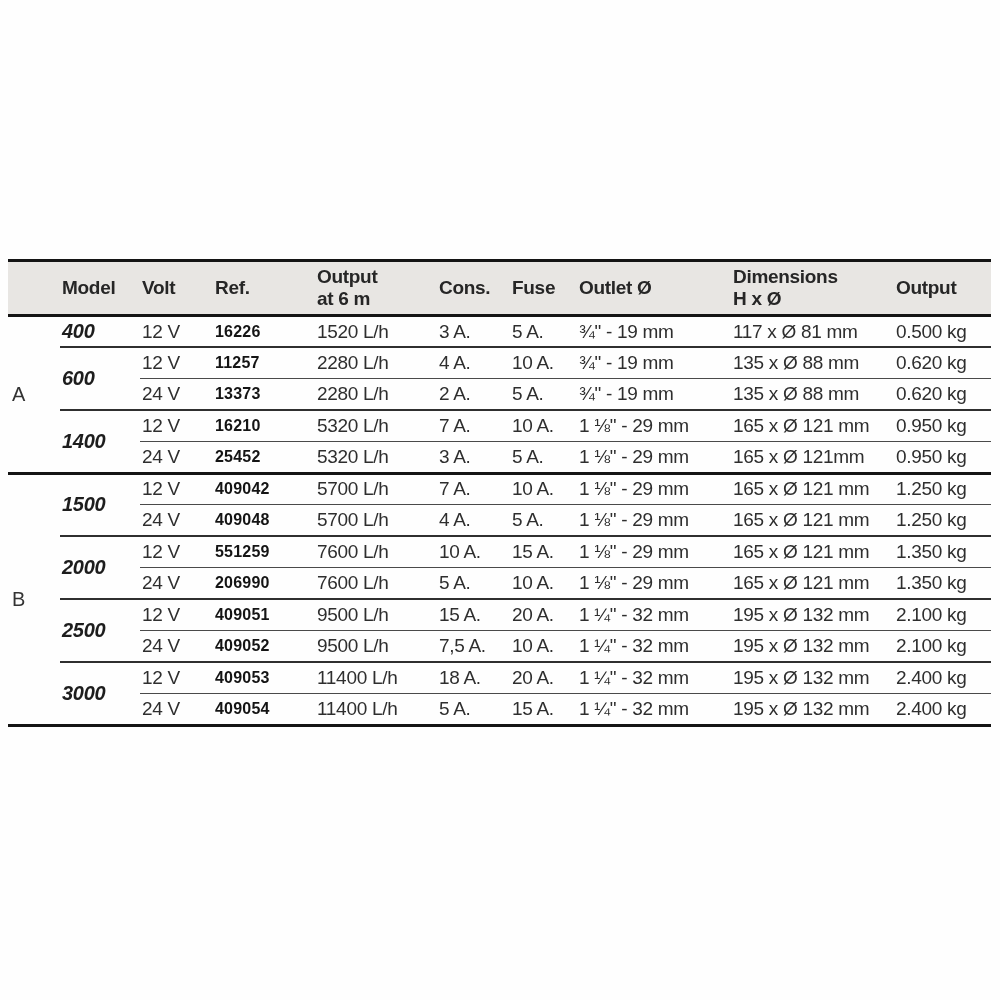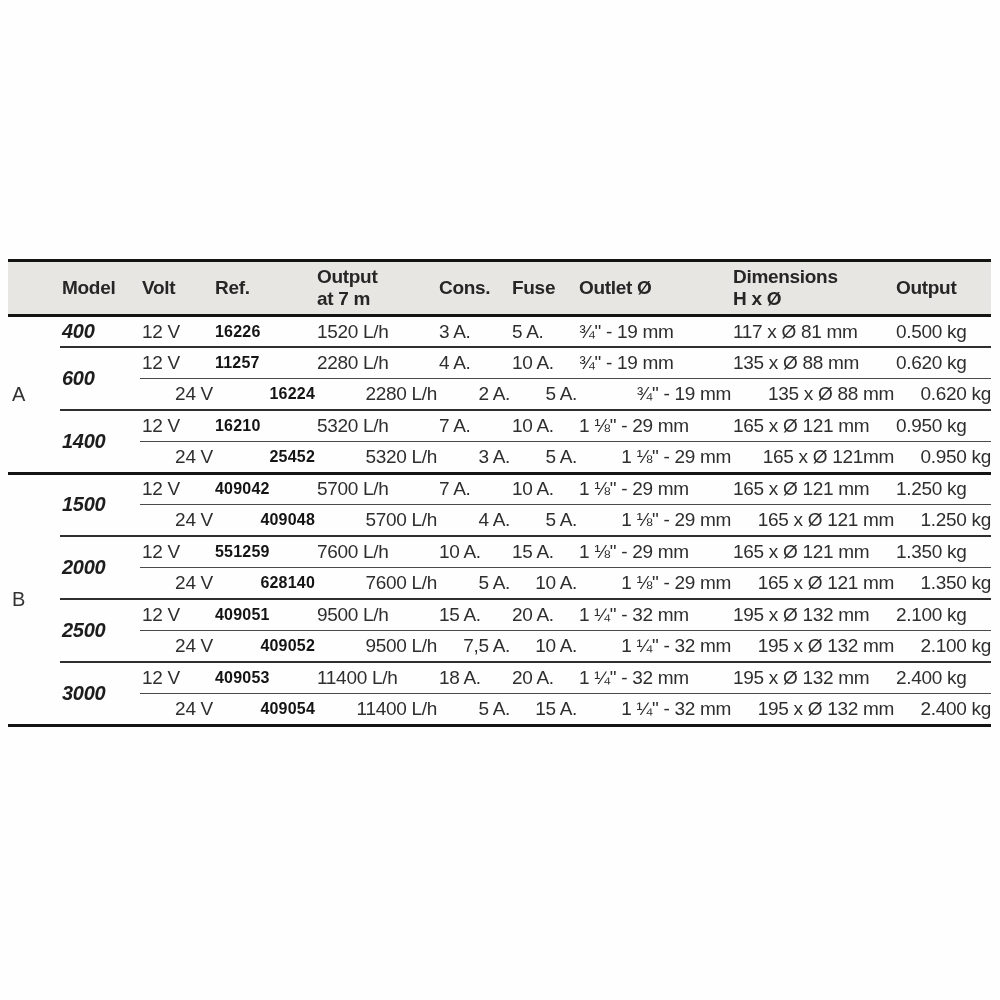--- a/index.html
+++ b/index.html
@@ -42,21 +42,21 @@
     vertical-align:middle;
     padding:0 0 0 2px;
     white-space:nowrap;
     color:var(--text);
   }
   td.group-cell{font-size:20px;color:#333;padding-left:4px;}
   td.model-cell{font-weight:700;font-size:20px;color:#1d1d1d;font-style:italic;}
   td.ref-cell{font-weight:700;font-size:16px;color:var(--bold);letter-spacing:0.2px;}
   .sep-group{border-top:3px solid var(--heavy);}
   .sep-model{border-top:2px solid var(--med);}
-  .sep-volt{border-top:1px solid var(--light);text-align:right;}
+  .sep-volt{border-top:1px solid var(--light);}
   th .sub{font-weight:700;}
 </style>
 </head>
 <body>
 
 <div class="page">
   <div class="table-wrap">
     <table class="spec-table">
       <colgroup>
         <col style="width:52px">
@@ -77,21 +77,21 @@
               <div>Model</div>
             </th>
             <th>
               <div>Volt</div>
             </th>
             <th>
               <div>Ref.</div>
             </th>
             <th>
               <div>Output</div>
-              <div class="sub">at 7 m</div>
+              <div class="sub">at 6 m</div>
             </th>
             <th>
               <div>Cons.</div>
             </th>
             <th>
               <div>Fuse</div>
             </th>
             <th>
               <div>Outlet Ø</div>
             </th>
@@ -123,21 +123,21 @@
             <td class="ref-cell sep-model">11257</td>
             <td class="output-cell sep-model">2280 L/h</td>
             <td class="cons-cell sep-model">4 A.</td>
             <td class="fuse-cell sep-model">10 A.</td>
             <td class="outlet-cell sep-model">¾" - 19 mm</td>
             <td class="dimensions-cell sep-model">135 x Ø 88 mm</td>
             <td class="weight-cell sep-model">0.620 kg</td>
           </tr>
           <tr>
             <td class="volt-cell sep-volt">24 V</td>
-            <td class="ref-cell sep-volt">16224</td>
+            <td class="ref-cell sep-volt">13373</td>
             <td class="output-cell sep-volt">2280 L/h</td>
             <td class="cons-cell sep-volt">2 A.</td>
             <td class="fuse-cell sep-volt">5 A.</td>
             <td class="outlet-cell sep-volt">¾" - 19 mm</td>
             <td class="dimensions-cell sep-volt">135 x Ø 88 mm</td>
             <td class="weight-cell sep-volt">0.620 kg</td>
           </tr>
           <tr>
             <td class="model-cell sep-model" rowspan="2">1400</td>
             <td class="volt-cell sep-model">12 V</td>
@@ -187,21 +187,21 @@
             <td class="ref-cell sep-model">551259</td>
             <td class="output-cell sep-model">7600 L/h</td>
             <td class="cons-cell sep-model">10 A.</td>
             <td class="fuse-cell sep-model">15 A.</td>
             <td class="outlet-cell sep-model">1 ⅛" - 29 mm</td>
             <td class="dimensions-cell sep-model">165 x Ø 121 mm</td>
             <td class="weight-cell sep-model">1.350 kg</td>
           </tr>
           <tr>
             <td class="volt-cell sep-volt">24 V</td>
-            <td class="ref-cell sep-volt">628140</td>
+            <td class="ref-cell sep-volt">206990</td>
             <td class="output-cell sep-volt">7600 L/h</td>
             <td class="cons-cell sep-volt">5 A.</td>
             <td class="fuse-cell sep-volt">10 A.</td>
             <td class="outlet-cell sep-volt">1 ⅛" - 29 mm</td>
             <td class="dimensions-cell sep-volt">165 x Ø 121 mm</td>
             <td class="weight-cell sep-volt">1.350 kg</td>
           </tr>
           <tr>
             <td class="model-cell sep-model" rowspan="2">2500</td>
             <td class="volt-cell sep-model">12 V</td>

